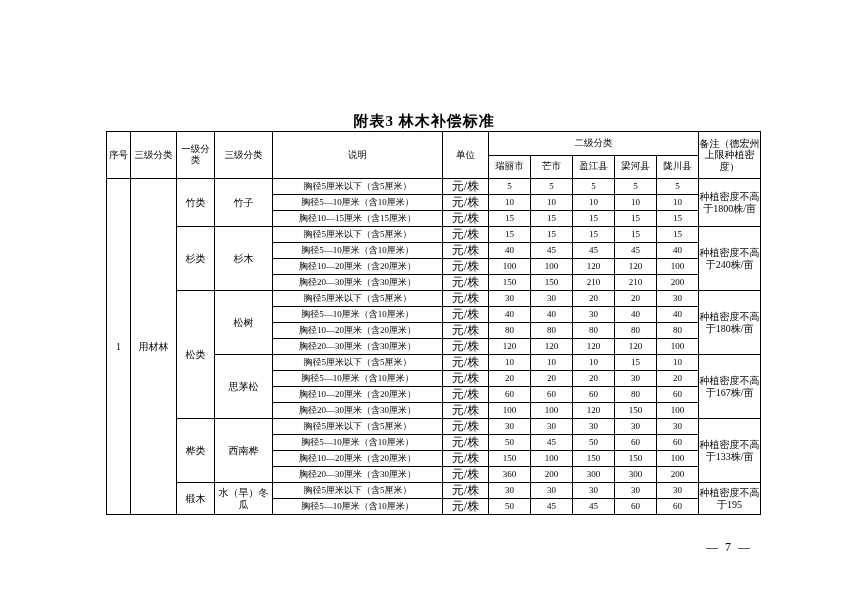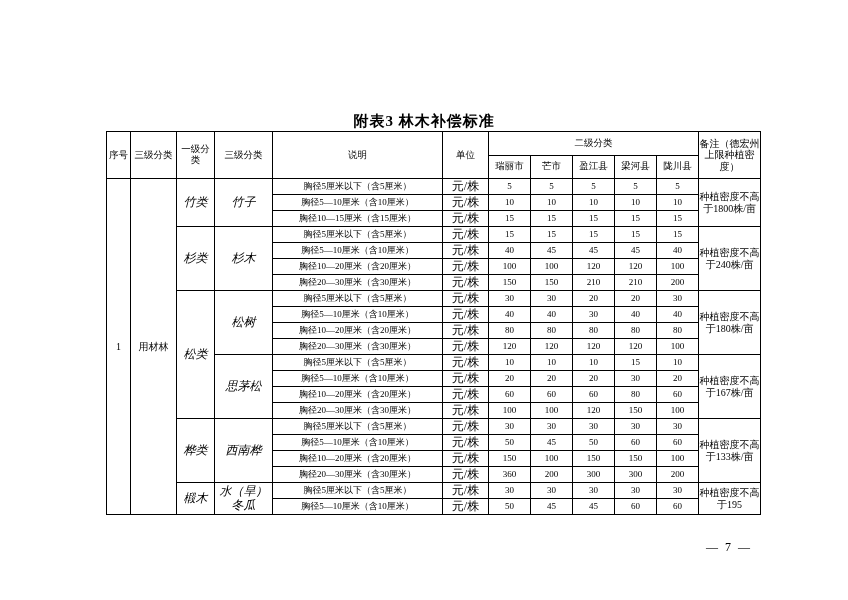--- a/index.html
+++ b/index.html
@@ -60,23 +60,22 @@
   }
   .desc {
     text-align: center;
     font-size: 9px;
     letter-spacing: 0px;
   }
   .unit {
     font-size: 12px;
   }
   .vert {
-    font-size: 12px;
+    font-size: 10px;
     line-height: 1.1;
-    font-style: italic;
   }
   .note {
     font-size: 10px;
     line-height: 1.25;
     padding: 1px 2px;
   }
   .cat1 {
     font-size: 10px;
   }
   .pagenum {

